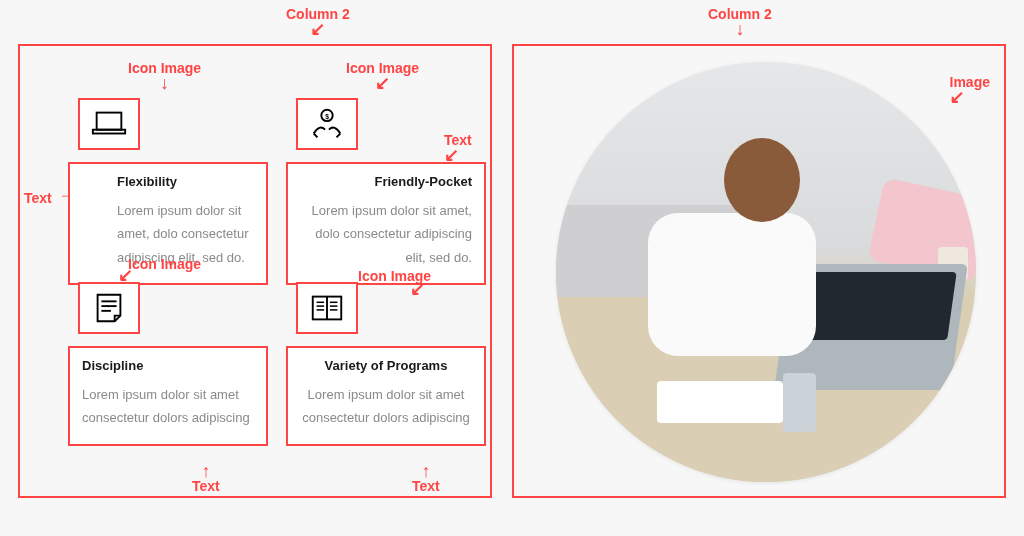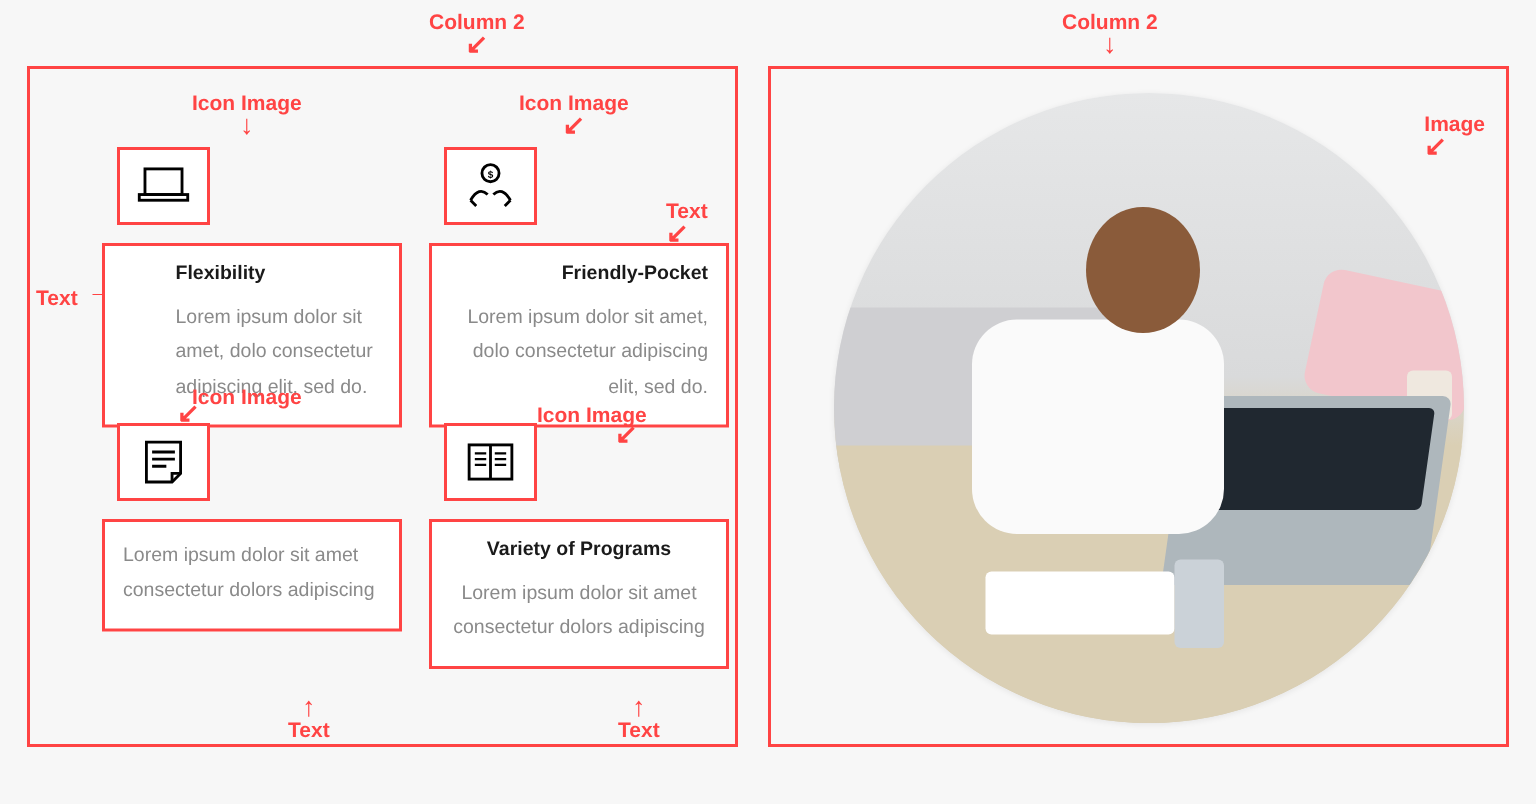--- a/index.html
+++ b/index.html
@@ -173,20 +173,21 @@
       <svg viewBox="0 0 40 40">
         <path d="M8 6 H32 V28 L26 34 H8 Z" fill="none" stroke="#000" stroke-width="2"></path>
         <path d="M26 34 V28 H32" fill="none" stroke="#000" stroke-width="2"></path>
         <line x1="12" y1="13" x2="28" y2="13" stroke="#000" stroke-width="2"></line>
         <line x1="12" y1="18" x2="28" y2="18" stroke="#000" stroke-width="2"></line>
         <line x1="12" y1="23" x2="22" y2="23" stroke="#000" stroke-width="2"></line>
       </svg>
     </div>
 
     <div class="feature-text" style="left:48px; top:300px;">
+      <div class="title">Discipline</div>
       <div class="body">Lorem ipsum dolor sit amet consectetur dolors adipiscing</div>
     </div>
 
     <div class="feature-icon icon-box" style="left:276px; top:236px;">
       <svg viewBox="0 0 40 40">
         <rect x="5" y="8" width="30" height="24" fill="none" stroke="#000" stroke-width="2"></rect>
         <line x1="20" y1="8" x2="20" y2="32" stroke="#000" stroke-width="2"></line>
         <line x1="9" y1="14" x2="17" y2="14" stroke="#000" stroke-width="1.6"></line>
         <line x1="9" y1="18" x2="17" y2="18" stroke="#000" stroke-width="1.6"></line>
         <line x1="9" y1="22" x2="17" y2="22" stroke="#000" stroke-width="1.6"></line>

